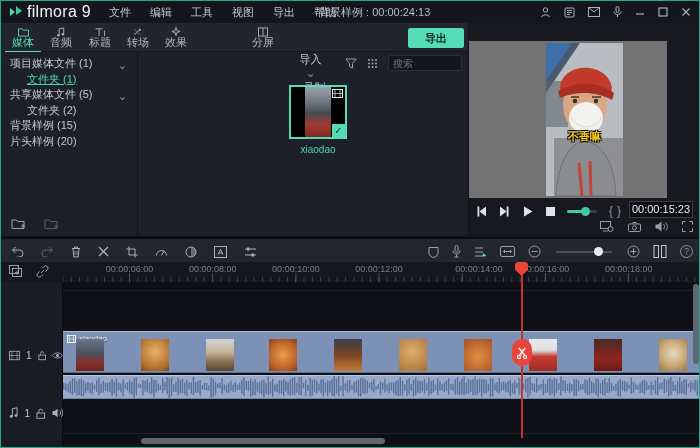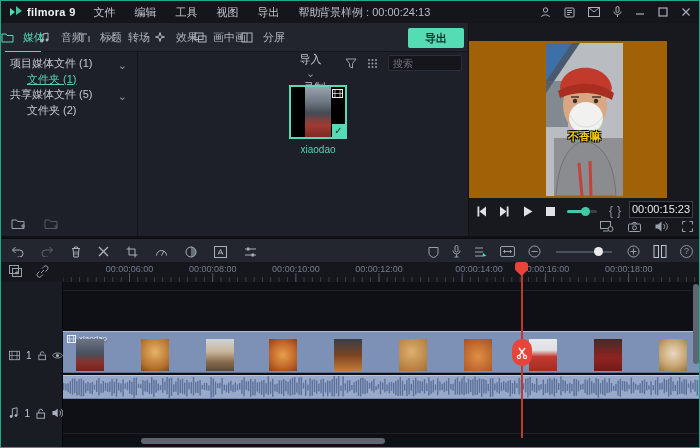--- a/index.html
+++ b/index.html
@@ -6,29 +6,29 @@
   html,body { background:#000; }
   body { font-family:"Liberation Sans","DejaVu Sans",sans-serif; }
   #window{
     position:relative; width:700px; height:448px; overflow:hidden;
     background:#101217; border:1px solid #23a88c;
     color:#c7ccd4; font-size:11px;
   }
   
   .titlebar{ position:absolute; left:0; top:0; width:100%; height:22px; background:#14161b; display:flex; align-items:center; }
   .logo{ display:flex; align-items:center; gap:5px; padding-left:9px; }
-  .logo-text{ color:#f2f3f5; font-weight:bold; font-size:11px; letter-spacing:.3px;text-align:right; }
+  .logo-text{ color:#f2f3f5; font-weight:normal; font-size:16px; letter-spacing:.3px;text-align:right; }
   .menus{ display:flex; gap:19px; margin-left:18px; color:#c3c8cf; }
   .menus span{ cursor:default;font-family:Liberation Mono, monospace; }
   .win-title{ position:absolute; left:318px; top:4px; color:#b9bec6; font-size:11px; }
   .tb-icons{ position:absolute; right:8px; top:0; height:22px; display:flex; align-items:center; gap:13px; color:#aab0b9; }
   .tb-icons svg{ display:block; }
   
   .tabbar{ position:absolute; left:0; top:22px; width:467px; height:29px; background:#22252d; border-bottom:1px solid #15171c; }
-  .tab{ position:absolute; top:2px; width:44px; height:26px; display:flex; flex-direction:row; align-items:center; justify-content:space-between; padding:2px 0 3px; color:#aeb4bd; }
+  .tab{ position:absolute; top:2px; width:44px; height:26px; display:flex; flex-direction:column; align-items:center; justify-content:space-between; padding:2px 0 3px; color:#aeb4bd; }
   .tab svg{ display:block; }
   .tab .tlabel{ font-size:11px; line-height:11px; }
   .tab.active{ color:#55dcb4; }
   .tab.active::after{ content:""; position:absolute; left:4px; right:4px; bottom:-2px; height:2px; background:#55dcb4; }
   .export-btn{ position:absolute; left:407px; top:27px; width:56px; height:20px; background:#55dcb4; color:#15302a; border:none; border-radius:2px; font-size:11px; font-weight:bold; }
   
   .left-panel{ position:absolute; left:0; top:51px; width:467px; height:184px; background:#1d2028; }
   .sidebar{ position:absolute; left:0; top:0; width:137px; height:184px; background:#1d2028; border-right:1px solid #121419; }
   .side-item{ position:relative; height:15.5px; line-height:15.5px; padding-left:9px; color:#c3c8d0; white-space:nowrap; font-size:11px; }
   .side-item.indent{ padding-left:26px; }
@@ -44,21 +44,21 @@
   .search-box input{ width:52px; background:transparent; border:none; outline:none; color:#c3c8d0; font-size:10px; font-family:inherit; }
   .search-box input::placeholder{ color:#6f7580; }
   .media-card{ position:absolute; left:150px; top:33px; width:58px; height:54px; border:2px solid #55dcb4; background:#000; }
   .media-card .pic{ position:absolute; left:50%; top:0; transform:translateX(-50%); width:26px; height:100%;
     background:linear-gradient(180deg,#9aa3ad 0%,#6e7782 30%,#454b54 52%,#a23a31 76%,#7e2b24 100%); }
   .media-card .filmtype{ position:absolute; right:2px; top:2px; }
   .media-card .check{ position:absolute; right:0; bottom:0; width:13px; height:13px; background:#55dcb4; color:#123028; font-size:10px; font-weight:bold; line-height:13px; text-align:center; }
   .media-label{ position:absolute; left:148px; top:92px; width:62px; text-align:center; color:#4fd4ae; font-size:10px; }
   
   .preview{ position:absolute; left:468px; top:22px; width:231px; height:213px; background:#17191f; }
-  .video-area{ position:absolute; left:0; top:18px; width:198px; height:157px; background:#a16207; }
+  .video-area{ position:absolute; left:0; top:18px; width:198px; height:157px; background:#737373; }
   .video-strip{ position:absolute; left:77px; top:2px; width:77px; height:153px; overflow:hidden; }
   .caption{ position:absolute; left:0; width:100%; top:86px; text-align:center; color:#f7c916; font-weight:bold; font-size:11px; text-shadow:1px 1px 0 #000,-1px -1px 0 #000,1px -1px 0 #000,-1px 1px 0 #000; }
   .pv-controls{ position:absolute; left:0; top:178px; width:231px; height:20px; display:flex; align-items:center; }
   .pvc{ display:flex; align-items:center; }
   .pv-slider{ position:relative; width:30px; height:3px; background:#3a3f49; border-radius:2px; margin-left:12px; }
   .pv-slider .fill{ position:absolute; left:0; top:0; height:3px; width:18px; background:#42c9a8; border-radius:2px; }
   .pv-slider .knob{ position:absolute; left:14px; top:-3px; width:9px; height:9px; border-radius:50%; background:#42c9a8; }
   .braces{ color:#8d939d; font-size:12px; letter-spacing:4px; margin-left:12px; }
   .timecode{ position:absolute; right:7px; top:0px; width:64px; height:17px; background:#0d0f13; border:1px solid #3a3f4a; color:#e8eaee; font-size:11px; line-height:15px; text-align:center; font-family:"Liberation Sans","DejaVu Sans",sans-serif; }
   .pv-subicons{ position:absolute; right:7px; top:198px; display:flex; gap:14px; align-items:center; }
@@ -172,39 +172,32 @@
           <circle cx="8" cy="8" r="1.4" fill="#aeb4bd"></circle>
         </svg>
       <span class="tlabel">音频</span>
     </div>
     <div class="tab" style="left:77px">
       <svg width="12" height="11" viewBox="0 0 12 11">
           <path d="M1 2 h8 M5 2 v8 M11 4 v6" stroke="#aeb4bd" fill="none"></path>
         </svg>
       <span class="tlabel">标题</span>
     </div>
-    <div class="tab" style="left:105px">
+    <div class="tab" style="left:115px">
       <svg width="13" height="11" viewBox="0 0 13 11">
           <path d="M2 8 C5 8 5 3 9 3 M9 3 l-2-1.4 M9 3 l-2 1.4" fill="none" stroke="#aeb4bd"></path>
           <path d="M2 3 C5 3 5 8 9 8" fill="none" stroke="#aeb4bd" opacity=".5"></path>
         </svg>
       <span class="tlabel">转场</span>
     </div>
     <div class="tab" style="left:153px">
       <svg width="12" height="11" viewBox="0 0 12 11">
           <path d="M6 0.5 L7 4 L10.5 5 L7 6 L6 9.5 L5 6 L1.5 5 L5 4 Z" fill="none" stroke="#aeb4bd"></path>
         </svg>
       <span class="tlabel">效果</span>
-    </div>
-    <div class="tab" style="left:193px;width:52px">
-      <svg width="13" height="11" viewBox="0 0 13 11">
-          <rect x="1" y="1" width="8" height="6.5" fill="none" stroke="#aeb4bd"></rect>
-          <rect x="4.5" y="4" width="7.5" height="6" fill="none" stroke="#aeb4bd"></rect>
-        </svg>
-      <span class="tlabel">画中画</span>
     </div>
     <div class="tab" style="left:240px">
       <svg width="12" height="11" viewBox="0 0 12 11">
           <rect x="1" y="1" width="10" height="9" fill="none" stroke="#aeb4bd"></rect>
           <path d="M6 1 v9" stroke="#aeb4bd"></path>
         </svg>
       <span class="tlabel">分屏</span>
     </div>
   </div>
   <button class="export-btn">导出</button>
@@ -217,20 +210,26 @@
       </div>
       <div class="side-item indent selected">
         <span>文件夹 (1)</span>
       </div>
       <div class="side-item">
         <span>共享媒体文件 (5)</span>
         <span class="chev">⌄</span>
       </div>
       <div class="side-item indent">
         <span>文件夹 (2)</span>
+      </div>
+      <div class="side-item">
+        <span>背景样例 (15)</span>
+      </div>
+      <div class="side-item">
+        <span>片头样例 (20)</span>
       </div>
       <div class="folder-btns">
         <svg width="15" height="12" viewBox="0 0 15 12">
             <path d="M1 2 h4.5 l1 1.5 H13 v7 H1 z" fill="none" stroke="#9aa0aa"></path>
             <path d="M10 8 h4 M12 6 v4" stroke="#9aa0aa"></path>
           </svg>
         <svg width="15" height="12" viewBox="0 0 15 12" class="dim">
             <path d="M1 2 h4.5 l1 1.5 H13 v7 H1 z" fill="none" stroke="#9aa0aa"></path>
             <path d="M10.5 7 l3 3 M13.5 7 l-3 3" stroke="#9aa0aa"></path>
           </svg>

